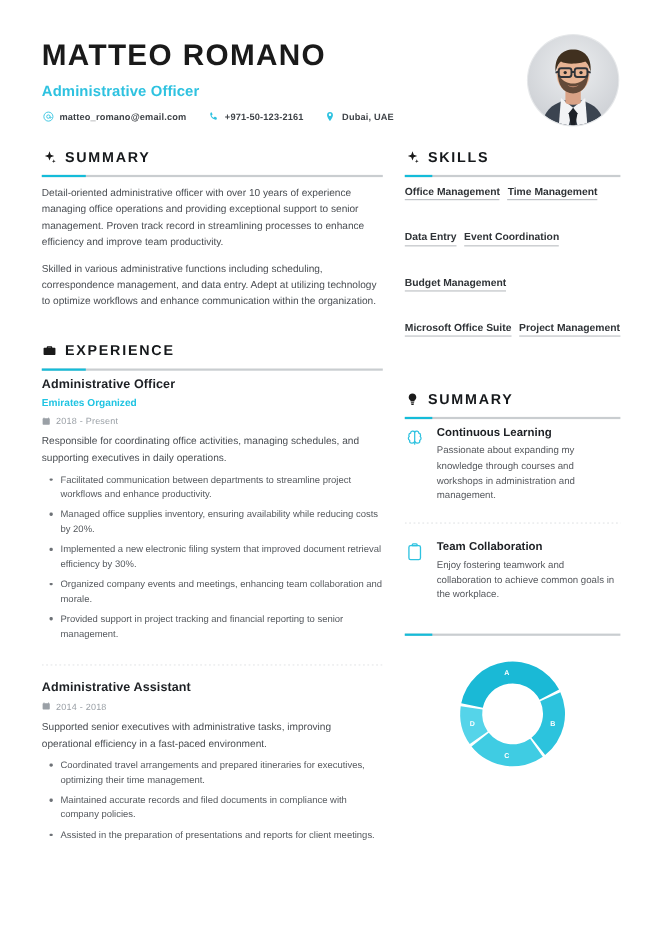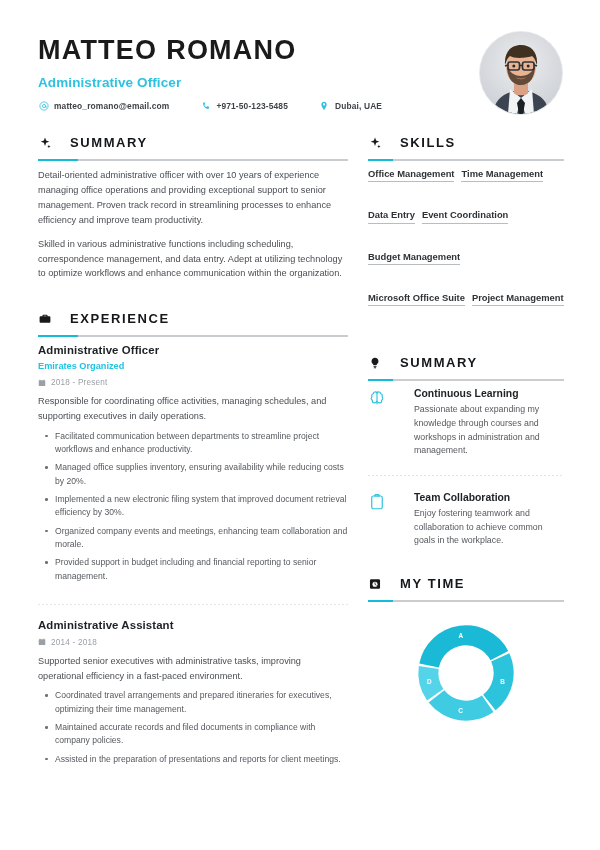--- a/index.html
+++ b/index.html
@@ -19,21 +19,21 @@
     font-size: 27px; font-weight: 700; letter-spacing: 1.2px;
     color: #1a1a1a; line-height: 1.1; white-space: nowrap;
   }
   .name .nm-space { display: inline-block; width: 9px; }
   .job-title {
     margin-top: 9px; font-size: 13.5px; font-weight: 700;
     color: #2ec2e0; letter-spacing: .1px;
   }
   .contact-row {
     margin-top: 11px; display: flex; align-items: center;
-    flex-wrap: nowrap; gap: 16px; font-size: 8.4px; color: #3f4348;
+    flex-wrap: nowrap; gap: 4px; font-size: 8.4px; color: #3f4348;
   }
   .contact-item { display: flex; align-items: center; margin-right: 15px; white-space: nowrap; }
   .contact-item .ci-ico {
     display: inline-flex; align-items: center; justify-content: center;
     width: 11px; height: 11px; margin-right: 5px; color: #2ec2e0; flex: none;
   }
   .contact-item .ci-ico svg { display: block; }
   .contact-txt { font-weight: 600; letter-spacing: .15px; }
 
   .photo-wrap { width: 82px; height: 82px; flex: none; margin-left: 8px; margin-top: 2px; }
@@ -44,21 +44,21 @@
   .photo svg { display: block; width: 82px; height: 82px; }
 
   
   .body { display: flex; padding: 0 38px; margin-top: 21px; }
   .col-left { width: 310px; flex: none; }
   .col-gap { width: 20px; flex: none; }
   .col-right { width: 196px; flex: none; }
 
   
   .section { margin-bottom: 0; }
-  .sec-head { display: flex; align-items: center; gap: 19px; }
+  .sec-head { display: flex; align-items: center; gap: 8px; }
   .sec-ico { width: 13px; height: 13px; display: inline-flex; align-items: center; justify-content: center; color: #1a1a1a; flex: none; }
   .sec-ico svg { display: block; }
   .sec-title {
     font-size: 13px; font-weight: 700; letter-spacing: 1.6px; color: #15181b;
   }
   .sec-rule { position: relative; height: 2px; background: #c9cdd0; margin-top: 9px; }
   .sec-rule::before {
     content: ""; position: absolute; left: 0; top: 0; height: 2px; width: 13%;
     background: #14bcd9;
   }
@@ -96,21 +96,21 @@
     content: ""; position: absolute; left: 7px; top: 5px;
     width: 2.6px; height: 2.6px; border-radius: 50%; background: #6d7176;
   }
   .dot-div {
     height: 1px; margin: 12px 0 14px 0;
     background-image: linear-gradient(to right, #e4e6e8 0 2px, transparent 2px 4px);
     background-size: 4px 1px; background-repeat: repeat-x;
   }
 
   
-  .passion { display: flex; gap: 28px; align-items: flex-start; }
+  .passion { display: flex; gap: 11px; align-items: flex-start; }
   .p-ico { width: 18px; height: 18px; color: #2ec2e0; flex: none; margin-top: 1px; }
   .p-ico svg { display: block; }
   .p-title { font-size: 10.4px; font-weight: 700; color: #1d2024; }
   .p-text { font-size: 8.8px; line-height: 1.56; color: #56595e; margin-top: 4px; }
   .p-div {
     height: 1px; margin: 17px 0 16px 0;
     background-image: linear-gradient(to right, #e2e4e6 0 2px, transparent 2px 4px);
     background-size: 4px 1px; background-repeat: repeat-x;
   }
 
@@ -146,21 +146,21 @@
           </span>
           <span class="contact-txt">matteo_romano@email.com</span>
         </div>
 
         <div class="contact-item">
           <span class="ci-ico">
             <svg viewBox="0 0 16 16" width="10" height="10" fill="currentColor">
               <path d="M4.3 1.8c.5-.2 1 0 1.3.5l1 1.9c.2.4.1 1-.3 1.3l-.8.6c-.1.1-.2.3-.1.5.5 1.2 1.6 2.3 2.8 2.9.2.1.4 0 .5-.1l.6-.8c.3-.4.8-.5 1.3-.3l1.9 1c.5.3.7.8.5 1.3l-.4 1.1c-.2.6-.8 1-1.4.9C7.1 12.1 3.9 8.9 3.3 4.3c-.1-.7.2-1.3.8-1.5l.2-1z"></path>
             </svg>
           </span>
-          <span class="contact-txt">+971-50-123-5485</span>
+          <span class="contact-txt">+971-50-123-2161</span>
         </div>
 
         <div class="contact-item">
           <span class="ci-ico">
             <svg viewBox="0 0 16 16" width="10" height="10" fill="currentColor">
               <path d="M8 1.2c-2.4 0-4.3 1.9-4.3 4.3 0 3.2 4.3 9 4.3 9s4.3-5.8 4.3-9c0-2.4-1.9-4.3-4.3-4.3zm0 6a1.8 1.8 0 1 1 0-3.6 1.8 1.8 0 0 1 0 3.6z"></path>
             </svg>
           </span>
           <span class="contact-txt">Dubai, UAE</span>
         </div>
@@ -256,21 +256,21 @@
                 </svg>
               </span>
               <span class="exp-date-txt">2018 - Present</span>
             </div>
             <div class="exp-desc">Responsible for coordinating office activities, managing schedules, and supporting executives in daily operations.</div>
             <ul class="exp-bullets">
               <li>Facilitated communication between departments to streamline project workflows and enhance productivity.</li>
               <li>Managed office supplies inventory, ensuring availability while reducing costs by 20%.</li>
               <li>Implemented a new electronic filing system that improved document retrieval efficiency by 30%.</li>
               <li>Organized company events and meetings, enhancing team collaboration and morale.</li>
-              <li>Provided support in budget including and financial reporting to senior management.</li>
+              <li>Provided support in project tracking and financial reporting to senior management.</li>
             </ul>
           </div>
 
           <div class="dot-div"></div>
 
           <div class="exp-entry">
             <div class="exp-role">Administrative Assistant</div>
             <div class="exp-date">
               <span class="d-ico">
                 <svg viewBox="0 0 16 16" width="8" height="8" fill="currentColor">
@@ -361,30 +361,20 @@
             <div>
               <div class="p-title">Team Collaboration</div>
               <div class="p-text">Enjoy fostering teamwork and collaboration to achieve common goals in the workplace.</div>
             </div>
           </div>
 
         </div>
       </div>
 
       <div class="section" style="margin-top:28px;">
-        <div class="sec-head">
-          <span class="sec-ico">
-            <svg viewBox="0 0 16 16" width="12" height="12" fill="currentColor">
-              <rect x="1.3" y="1.6" width="13.4" height="12.8" rx="1.6"></rect>
-              <circle cx="8" cy="8.3" r="3.4" fill="#fff"></circle>
-              <path d="M8 6.2v2.3l1.6 1" stroke="#1a1a1a" stroke-width="1" fill="none" stroke-linecap="round"></path>
-            </svg>
-          </span>
-          <span class="sec-title">MY TIME</span>
-        </div>
         <div class="sec-rule"></div>
         <div class="donut-wrap">
           <div class="donut">
             <svg id="donut-svg" viewBox="0 0 120 120" width="110" height="110">
                 <path d="M 9.062087020834113 49.543948100409814 A 52 52 0 0 1 106.08258612002317 35.90860617376719 L 86.72789994961343 46.02699158078497 A 30.159999999999997 30.159999999999997 0 0 0 30.45601047208379 53.93548989823769 Z" fill="#1ab9d6"></path>
                 <text x="54.282769012560514" y="21.91978773609629" text-anchor="middle" class="donut-label">A</text>
                 <path d="M 107.35555036192122 38.518569649123826 A 52 52 0 0 1 92.29968457447214 100.75205978094365 L 78.73381705319385 83.63619467294731 A 30.159999999999997 30.159999999999997 0 0 0 87.4662192099143 47.54077039649182 Z" fill="#2cc3dd"></path>
                 <text x="99.92815790376667" y="72.25963800625439" text-anchor="middle" class="donut-label">B</text>
                 <path d="M 89.97448044082927 102.49153471342666 A 52 52 0 0 1 19.247940219056332 92.29968457447214 L 36.363805327052674 78.73381705319385 A 30.159999999999997 30.159999999999997 0 0 0 77.38519865568097 84.64509013378746 Z" fill="#3fcce3"></path>
                 <text x="54.140803403377596" y="103.26000756569196" text-anchor="middle" class="donut-label">C</text>

